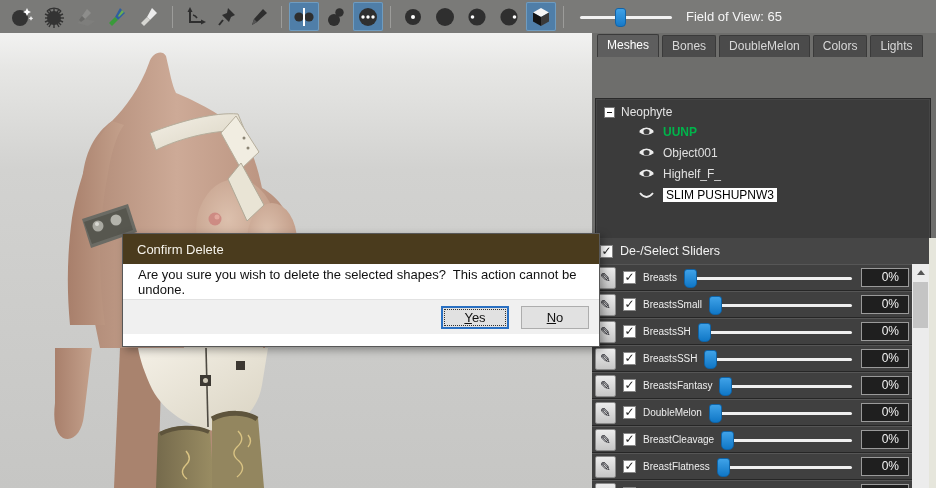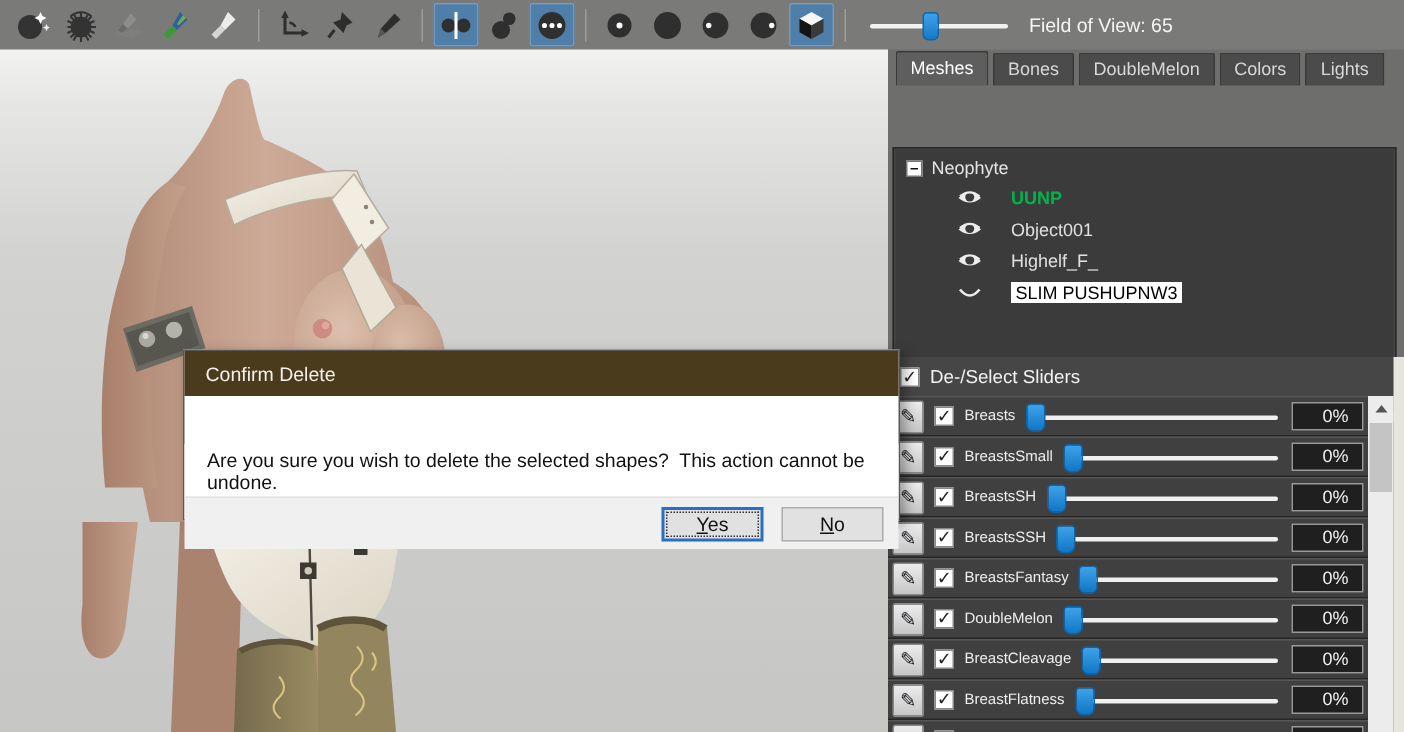--- a/index.html
+++ b/index.html
@@ -30,21 +30,21 @@
   .tabs { display:flex; align-items:flex-end; height:24px; padding-left:5px; }
   .tab { font-size:12px; color:#d8d8d8; background:#4b4b4b; border:1px solid #3a3a3a; border-bottom:none;
     padding:3px 9px 4px; margin-right:3px; border-radius:2px 2px 0 0;text-align:center; }
   .tab.active { background:#5e5e5e; color:#ffffff; padding-bottom:5px; }
   .tree { position:absolute; left:3px; top:24px; width:336px; height:176px;
     background:#3b3b3b; border:1px solid #2a2a2a; box-shadow:inset 0 0 0 1px #454545;
     padding:6px 8px; color:#e4e4e4; font-size:12px;margin-top:41px; }
   .tree-root { display:flex; align-items:center; gap:6px; }
   .expander { width:11px; height:11px; background:#ffffff; border:1px solid #777; position:relative; }
   .expander::after { content:""; position:absolute; left:2px; right:2px; top:4px; height:1px; background:#111; }
-  .tree-item { display:flex; align-items:center; gap:19px; margin:4px 0 0 34px; height:17px; }
+  .tree-item { display:flex; align-items:center; gap:8px; margin:4px 0 0 34px; height:17px; }
   .eye { width:17px; height:14px; flex:0 0 auto; }
   .ti-label { color:#e0e0e0; }
   .ti-label.green { color:#00b44b; font-weight:bold; }
   .ti-label.selected { background:#ffffff; color:#000; padding:0 3px; }
 
   .desel-row { position:absolute; left:0px; top:205px; width:337px; height:26px; background:#464646;
     display:flex; align-items:center; gap:7px; padding-left:8px; }
   .desel-label { color:#f2f2f2; font-size:12.5px; }
   .checkbox { width:13px; height:13px; background:#fff; border:1px solid #888; color:#222;
     font-size:12px; line-height:11px; text-align:center; flex:0 0 auto; }
@@ -68,21 +68,21 @@
   .sb-up-glyph { width:0; height:0; border-left:4px solid transparent; border-right:4px solid transparent;
     border-bottom:5px solid #555; }
   .sb-thumb { position:absolute; left:1px; top:18px; width:15px; height:46px; background:#c4c4c4; }
   .edge-strip { position:absolute; left:337px; top:205px; width:7px; height:250px; background:#e6e6dc; }
 
   
   .dialog { position:absolute; left:122px; top:233px; width:478px; height:114px;
     background:#ffffff; border:1px solid #585858; box-shadow:3px 3px 8px rgba(0,0,0,.35); }
   .dlg-title { height:30px; background:#4a3b1d; color:#f5f2ea; font-size:13px;
     display:flex; align-items:center; padding-left:14px; }
-  .dlg-body { height:35px; background:#ffffff; display:flex; align-items:center; padding-left:15px;margin-top:32px; }
+  .dlg-body { height:35px; background:#ffffff; display:flex; align-items:center; padding-left:15px; }
   .dlg-msg { font-size:13px; color:#111; white-space:pre-wrap; }
   .dlg-footer { height:35px; background:#f0f0f0; display:flex; align-items:center; justify-content:flex-end;
     gap:12px; padding-right:10px; border-top:1px solid #e2e2e2; }
   .btn { min-width:68px; height:23px; background:#e1e1e1; border:1px solid #adadad; font-size:13px;
     color:#111; display:flex; align-items:center; justify-content:center; }
   .btn.focused { border:2px solid #2a70c2; outline:1px dotted #333; outline-offset:-4px; }
   .btn-text { display:block;text-align:center; }
   .btn-text::first-letter { text-decoration:underline; }
 </style>
 </head>

